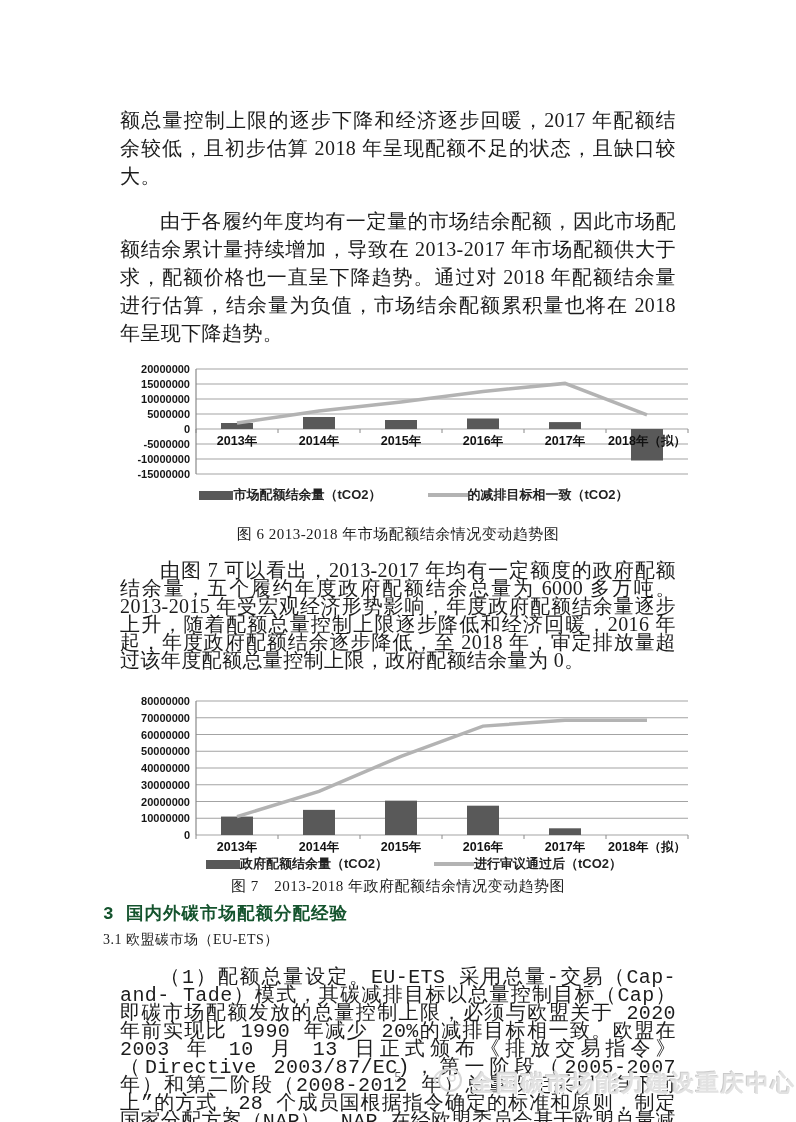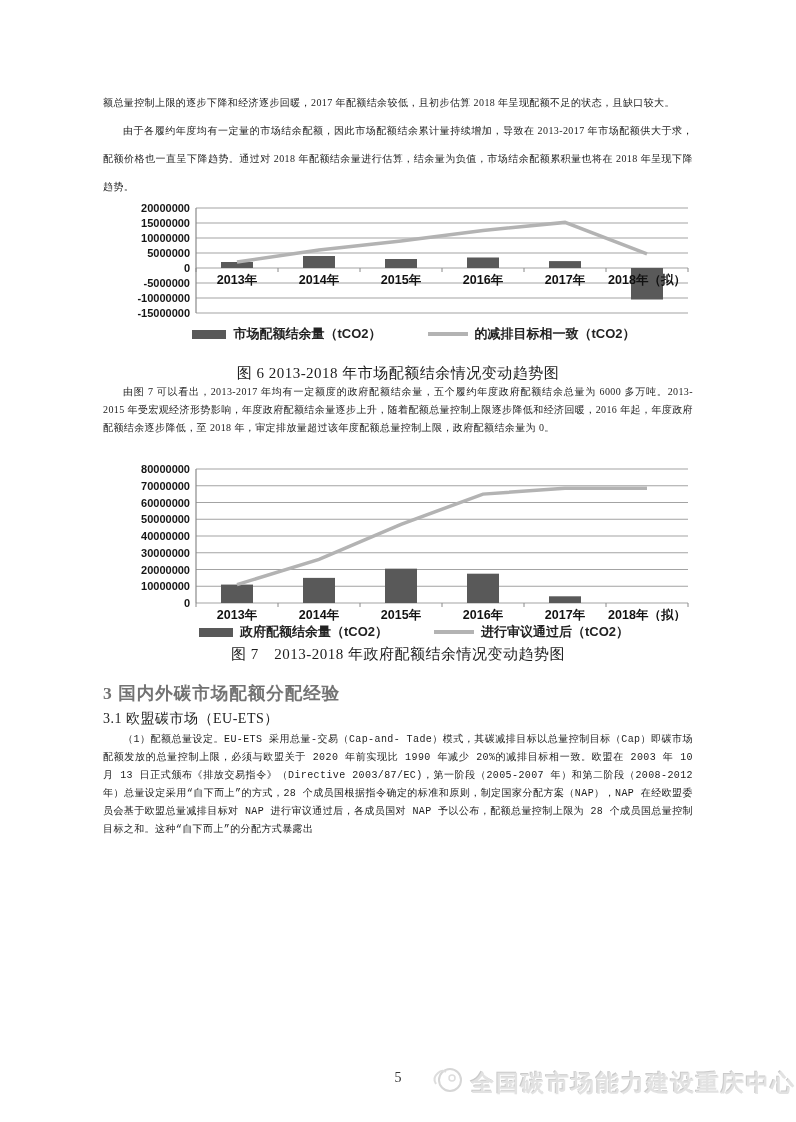--- a/index.html
+++ b/index.html
@@ -3,40 +3,40 @@
 <meta charset="utf-8">
 <style>
   html,body{margin:0;padding:0;background:#ffffff;}
   body{
     width:796px;height:1122px;position:relative;overflow:hidden;
     font-family:"Liberation Serif","DejaVu Serif",serif;color:#1c1c1c;
   }
   .page{position:relative;width:796px;height:1122px;background:#fff;}
   .content{padding:89px 103px 0 103px;}
   p.body-text{
-    margin:0;font-size:10px;line-height:28px;text-align:justify;
+    margin:17px;font-size:20px;line-height:28px;text-align:justify;
     text-indent:2em;letter-spacing:0.4px;
   }
   p.no-indent{text-indent:0;}
   p.tight{line-height:18px;}
   .chart-block{margin:2px 0 0 31px;width:560px;}
   .chart-block.second{margin-top:26px;}
   svg.chart{display:block;}
   svg.chart text.tick{font:700 11px "Liberation Sans",sans-serif;fill:#161616;}
   svg.chart text.xlab{font:600 12.5px "Liberation Sans",sans-serif;fill:#111;}
   .legend{display:flex;justify-content:center;align-items:center;gap:46px;margin-top:2px;height:18px;}
-  .legend-item{display:flex;align-items:center;gap:7px;
+  .legend-item{display:flex;align-items:center;
     font:600 13px "Liberation Sans",sans-serif;color:#222;}
   .swatch-bar{width:34px;height:9px;display:inline-block;}
   .swatch-line{width:40px;height:4px;display:inline-block;}
   .caption{margin:21px 0 0;text-align:center;font-size:15px;letter-spacing:0.5px;}
   .caption.c7{margin-top:4px;}
   .section-h{
-    margin:17px 0 0;font-family:Liberation Serif, serif;
-    font-size:17.5px;font-weight:bold;letter-spacing:1px;line-height:24px;color:#737373;
+    margin:6px 0 0;font-family:Liberation Mono, monospace;
+    font-size:17.5px;font-weight:bold;letter-spacing:1px;line-height:24px;color:#14532d;
   }
   .sub-h{margin:2px 0 0;font-size:14px;line-height:24px;letter-spacing:0.5px;}
   .p-after-caption{margin-top:26px;}
   .p5{margin-top:4px;font-family:Liberation Mono, monospace;}
   .footer{position:absolute;left:0;right:0;top:1062px;height:50px;}
   .page-number{
     position:absolute;left:0;right:0;top:8px;text-align:center;
     font-size:14px;color:#333;
   }
   .watermark{

